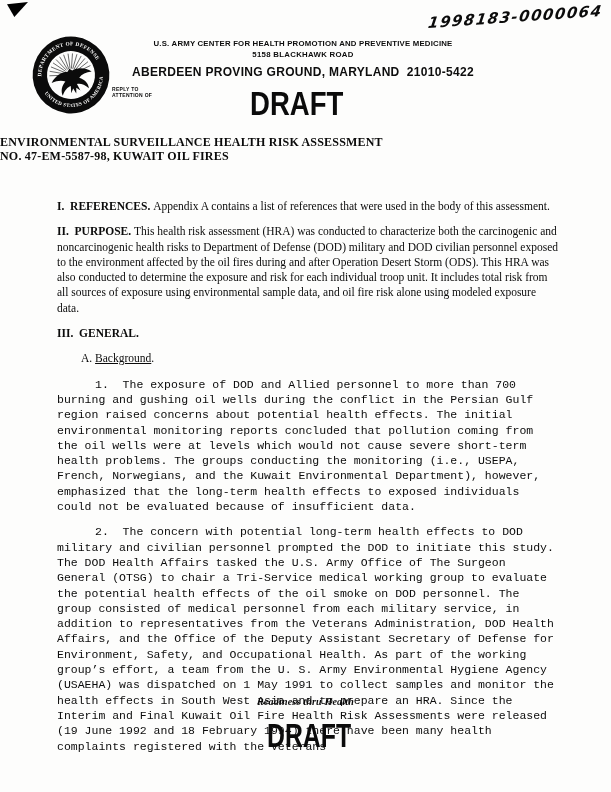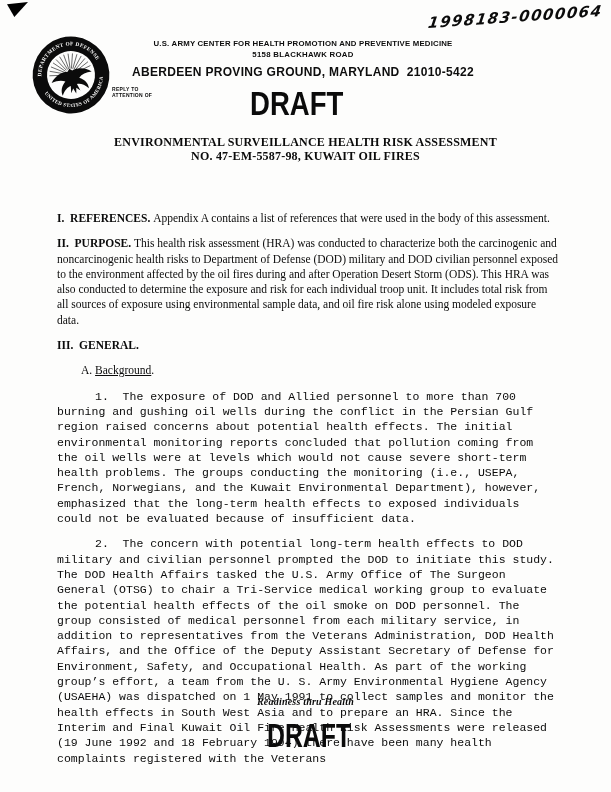--- a/index.html
+++ b/index.html
@@ -23,24 +23,24 @@
   .address .dept{font-size:10.5px;letter-spacing:.4px;margin-bottom:2px;}
   .address .org{font-size:7.8px;letter-spacing:.2px;margin-bottom:2px;}
   .address .street{font-size:7.8px;letter-spacing:.3px;margin-bottom:6px;}
   .address .city{font-size:12px;letter-spacing:.3px;}
   .reply-to{position:absolute;left:112px;top:86px;
     font:bold 5px/6px "Liberation Sans",sans-serif;letter-spacing:.3px;}
   .draft-top{position:absolute;left:250px;top:84px;line-height:1;
     font:bold 34px "Liberation Sans",sans-serif;}
   .draft-top span{display:inline-block;transform:scaleX(.81);transform-origin:left;}
   
-  .title-block{position:absolute;left:0;top:136px;width:611px;text-align:center;
+  .title-block{position:absolute;left:0;top:136px;width:611px;
     font-weight:bold;font-size:12px;line-height:13.8px;letter-spacing:.2px;}
   
-  .body-text{position:absolute;left:57px;top:211px;width:502px;
+  .body-text{position:absolute;left:57px;top:199px;width:502px;
     font-size:11.5px;line-height:15.3px;}
   .body-text p{margin:0 0 10px 0;}
   .body-text .hd{font-weight:bold;}
   .numbered{text-indent:38px;font-family:Liberation Mono, monospace;}
   .bg-line{padding-left:24px;margin-top:6px !important;}
   .u{text-decoration:underline;}
   
   .motto{position:absolute;left:0;top:696px;width:611px;text-align:center;
     font-style:italic;font-weight:bold;font-size:10px;letter-spacing:.2px;}
   .draft-bottom{position:absolute;left:267px;top:716px;line-height:1;

